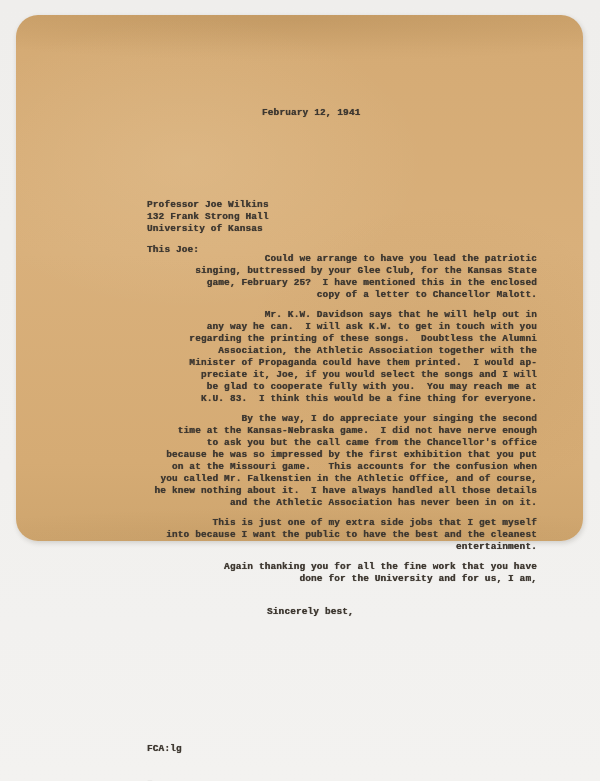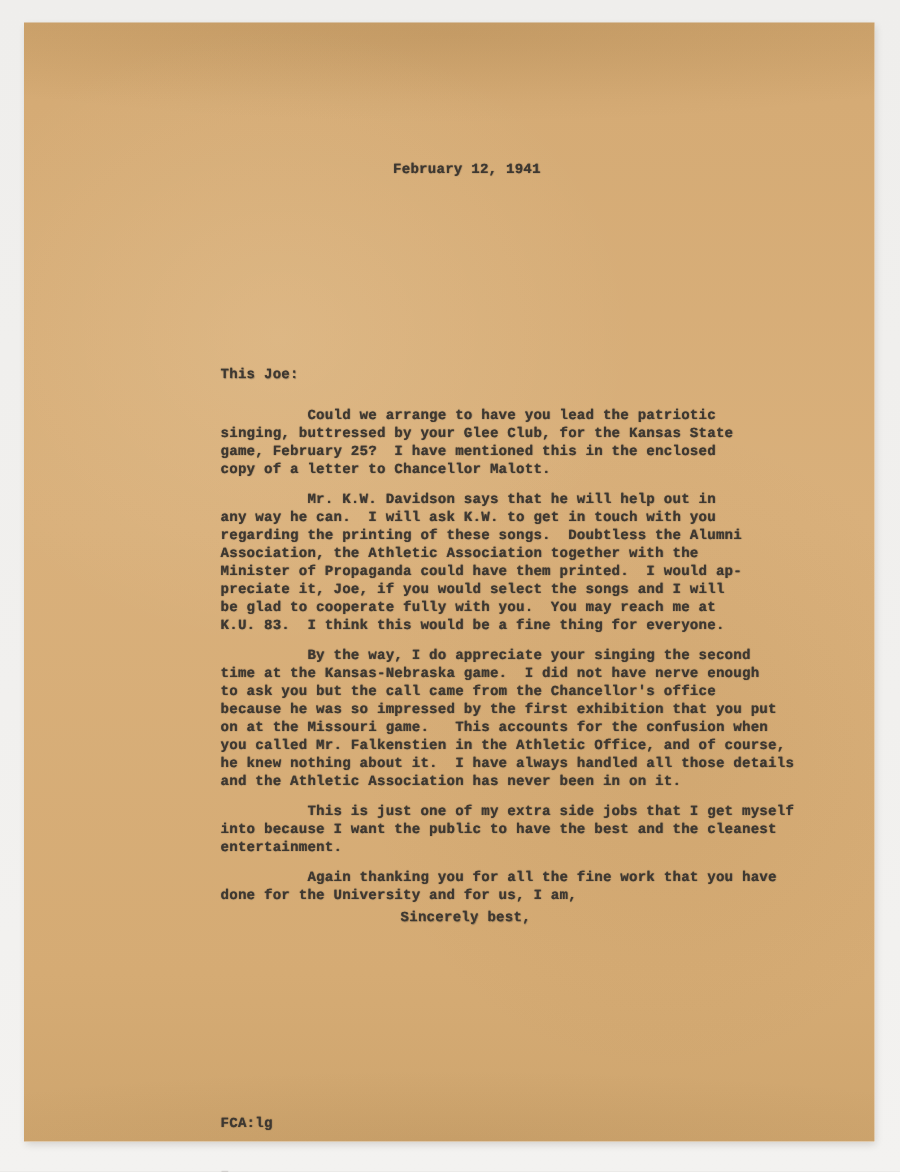--- a/index.html
+++ b/index.html
@@ -13,57 +13,59 @@
     height: 781px;
     background: linear-gradient(180deg, #efeeec 0%, #f1f0ee 60%, #f3f2f0 100%);
     overflow: hidden;
     font-family: "Liberation Mono", "DejaVu Sans Mono", monospace;
   }
   .paper {
     position: absolute;
     left: 16px;
     top: 15px;
     width: 567px;
-    height: 746px;
+    height: 526px;
     background:
       radial-gradient(ellipse 60% 40% at 30% 28%, rgba(255, 238, 205, 0.14), transparent 70%),
       radial-gradient(ellipse 55% 45% at 75% 65%, rgba(133, 92, 38, 0.07), transparent 65%),
       radial-gradient(ellipse 90% 10% at 50% 1%, rgba(110, 75, 30, 0.10), transparent 80%),
       radial-gradient(ellipse 90% 8% at 50% 100%, rgba(110, 75, 30, 0.08), transparent 80%),
       linear-gradient(180deg, #cda36c 0%, #d5ab75 7%, #d9b07b 45%, #d5ab74 85%, #cea56e 100%);
     box-shadow: 1px 2px 5px rgba(60, 55, 45, 0.18);
+    border-radius: 22px;
   }
   .typed {
     position: absolute;
     color: #3e3831;
     font-size: 9.35px;
     line-height: 12px;
     font-weight: bold;
     letter-spacing: 0.02em;
     text-shadow: 0 0 0.7px rgba(62, 56, 49, 0.8), 0.4px 0.4px 0.6px rgba(62, 56, 49, 0.35);
     white-space: pre;
   }
   .line { white-space: pre; }
   .date-line      { left: 246px; top: 92px;  }
   .recipient      { left: 131px; top: 184px; }
   .salutation     { left: 131px; top: 229px; }
-  .body-block     { left: 131px; top: 256px; width: 390px; }
+  .body-block     { left: 131px; top: 238px; width: 390px; text-align: right; }
   .paragraph      { margin-bottom: 8px; }
   .closing-line   { left: 251px; top: 591px; }
   .signature      { left: 251px; top: 680px; }
   .reference      { left: 131px; top: 704px; }
 </style>
 </head>
 <body>
 
 <div class="stage">
   <div class="paper">
 
     <div class="typed date-line">February 12, 1941</div>
 
+    <div class="typed recipient"><div class="line">Professor Joe Wilkins</div><div class="line">132 Frank Strong Hall</div><div class="line">University of Kansas</div></div>
 
     <div class="typed salutation">This Joe:</div>
 
     <div class="typed body-block"><div class="paragraph"><div class="line">          Could we arrange to have you lead the patriotic</div><div class="line">singing, buttressed by your Glee Club, for the Kansas State</div><div class="line">game, February 25?  I have mentioned this in the enclosed</div><div class="line">copy of a letter to Chancellor Malott.</div></div><div class="paragraph"><div class="line">          Mr. K.W. Davidson says that he will help out in</div><div class="line">any way he can.  I will ask K.W. to get in touch with you</div><div class="line">regarding the printing of these songs.  Doubtless the Alumni</div><div class="line">Association, the Athletic Association together with the</div><div class="line">Minister of Propaganda could have them printed.  I would ap-</div><div class="line">preciate it, Joe, if you would select the songs and I will</div><div class="line">be glad to cooperate fully with you.  You may reach me at</div><div class="line">K.U. 83.  I think this would be a fine thing for everyone.</div></div><div class="paragraph"><div class="line">          By the way, I do appreciate your singing the second</div><div class="line">time at the Kansas-Nebraska game.  I did not have nerve enough</div><div class="line">to ask you but the call came from the Chancellor's office</div><div class="line">because he was so impressed by the first exhibition that you put</div><div class="line">on at the Missouri game.   This accounts for the confusion when</div><div class="line">you called Mr. Falkenstien in the Athletic Office, and of course,</div><div class="line">he knew nothing about it.  I have always handled all those details</div><div class="line">and the Athletic Association has never been in on it.</div></div><div class="paragraph"><div class="line">          This is just one of my extra side jobs that I get myself</div><div class="line">into because I want the public to have the best and the cleanest</div><div class="line">entertainment.</div></div><div class="paragraph"><div class="line">          Again thanking you for all the fine work that you have</div><div class="line">done for the University and for us, I am,</div></div></div>
 
     <div class="typed closing-line">Sincerely best,</div>
 
 
     <div class="typed reference">
       <div class="line">FCA:lg</div>

